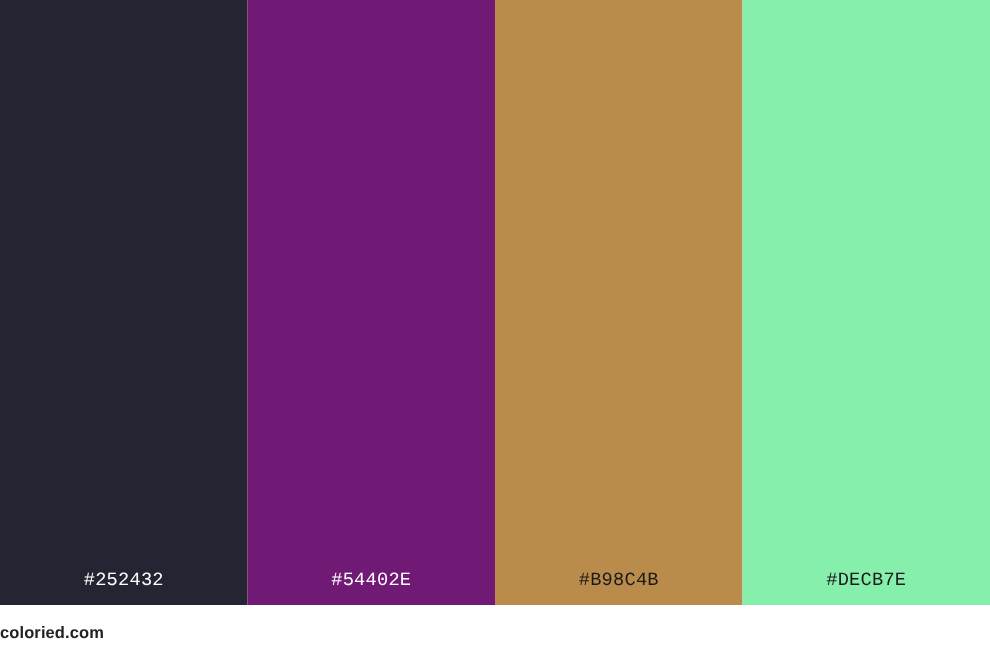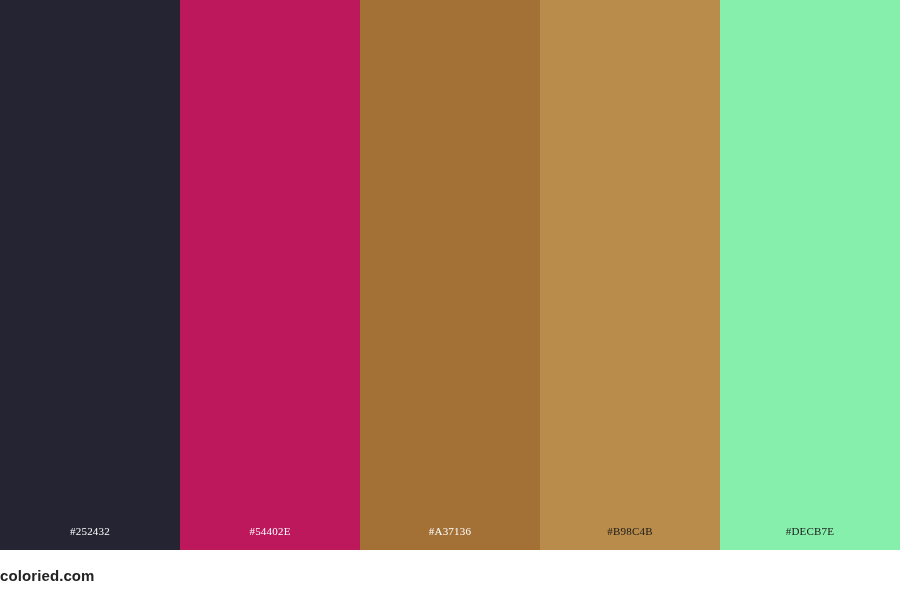--- a/index.html
+++ b/index.html
@@ -31,22 +31,22 @@
     height: 550px;
     position: relative;
     display: flex;
     align-items: flex-end;
     justify-content: center;
   }
   .swatch-label {
     display: block;
     width: 100%;
     text-align: center;
-    font-family: Liberation Serif, serif;
-    font-size: 11px;
+    font-family: Liberation Mono, monospace;
+    font-size: 17px;
     font-weight: 400;
     letter-spacing: 0.2px;
     padding-bottom: 13px;
     line-height: 1;
     user-select: text;
   }
   .label-light {
     color: #ffffff;
   }
   .label-dark {
@@ -73,27 +73,24 @@
 <body>
 
 <div class="palette-page">
 
   <div class="swatch-row">
 
     <div class="swatch" style="background-color: rgb(37, 36, 50);">
       <span class="swatch-label label-light">#252432</span>
     </div>
 
-    <div class="swatch" style="background-color: #be185d;">
+    <div class="swatch" style="background-color: #701a75;">
       <span class="swatch-label label-light">#54402E</span>
     </div>
 
-    <div class="swatch" style="background-color: rgb(163, 113, 54);">
-      <span class="swatch-label label-light">#A37136</span>
-    </div>
 
     <div class="swatch" style="background-color: rgb(185, 140, 75);">
       <span class="swatch-label label-dark">#B98C4B</span>
     </div>
 
     <div class="swatch" style="background-color: #86efac;">
       <span class="swatch-label label-dark">#DECB7E</span>
     </div>
 
   </div>

